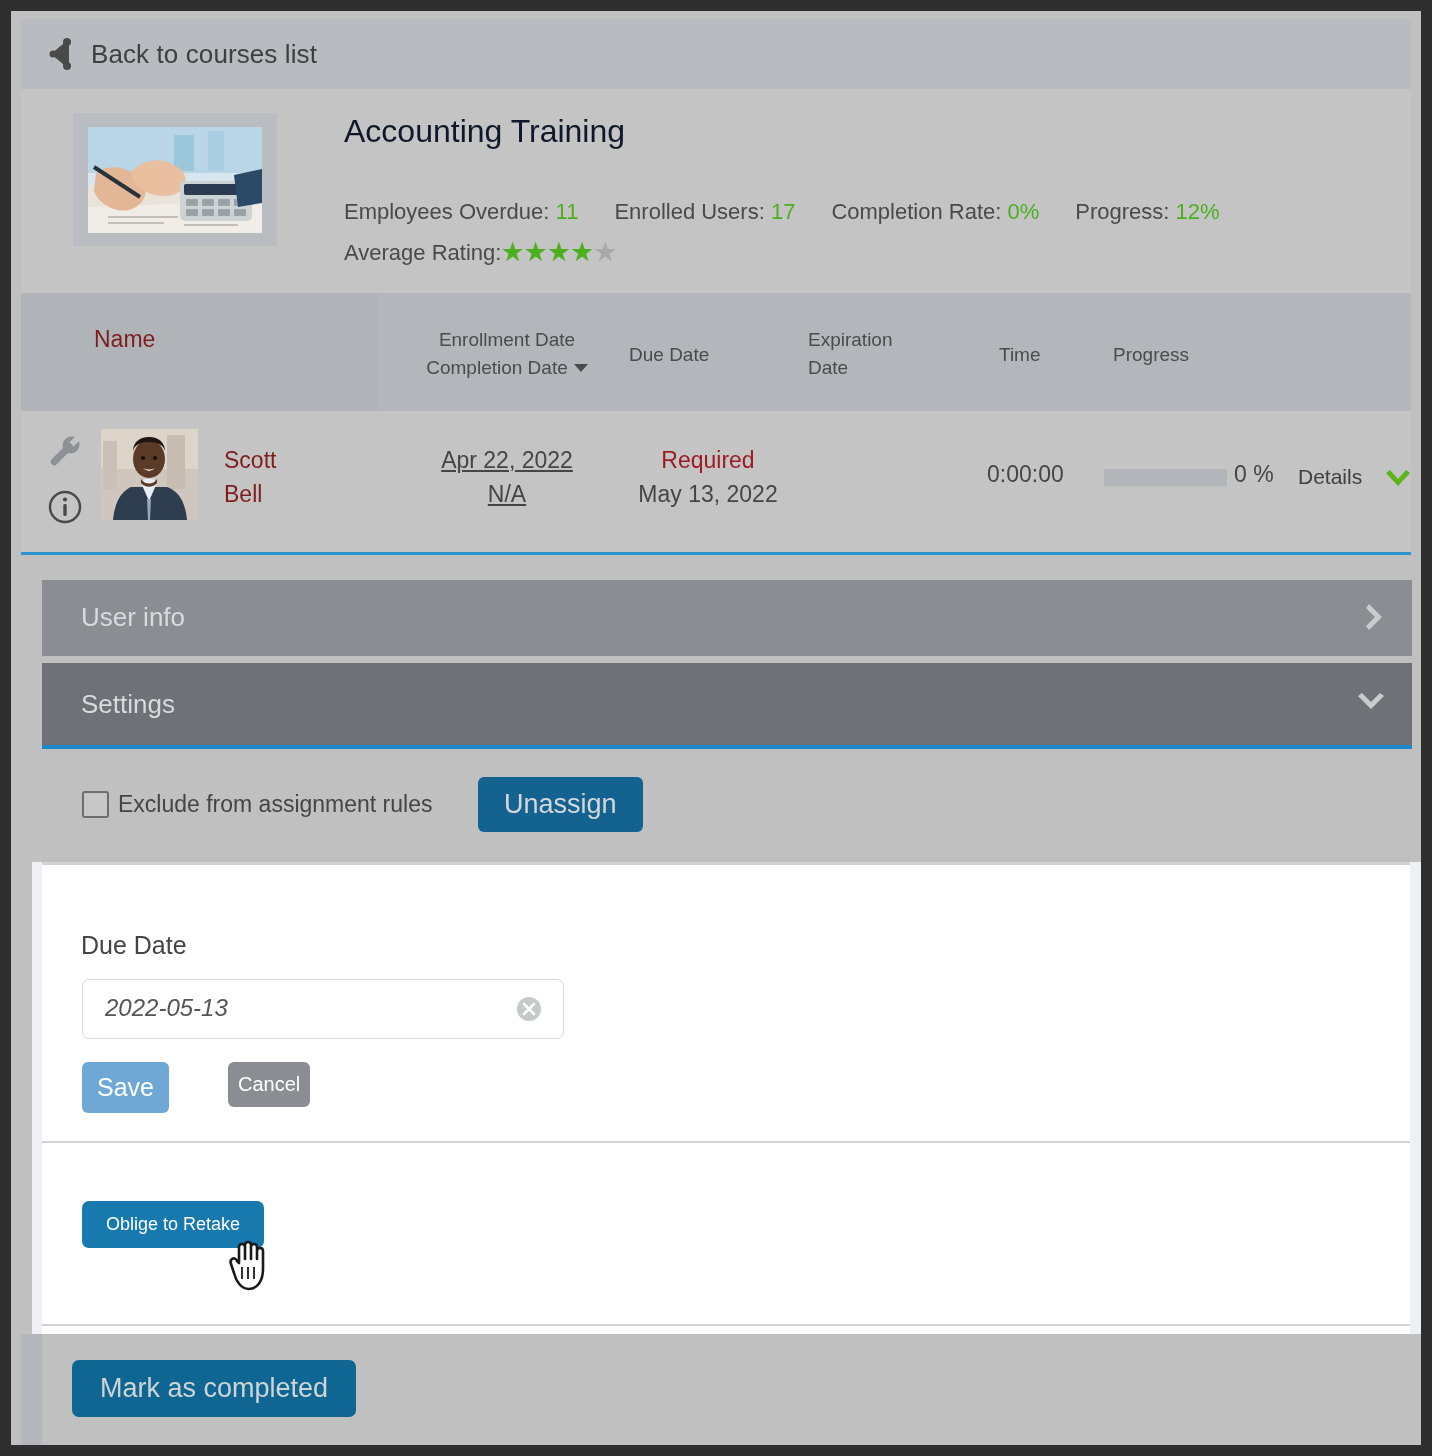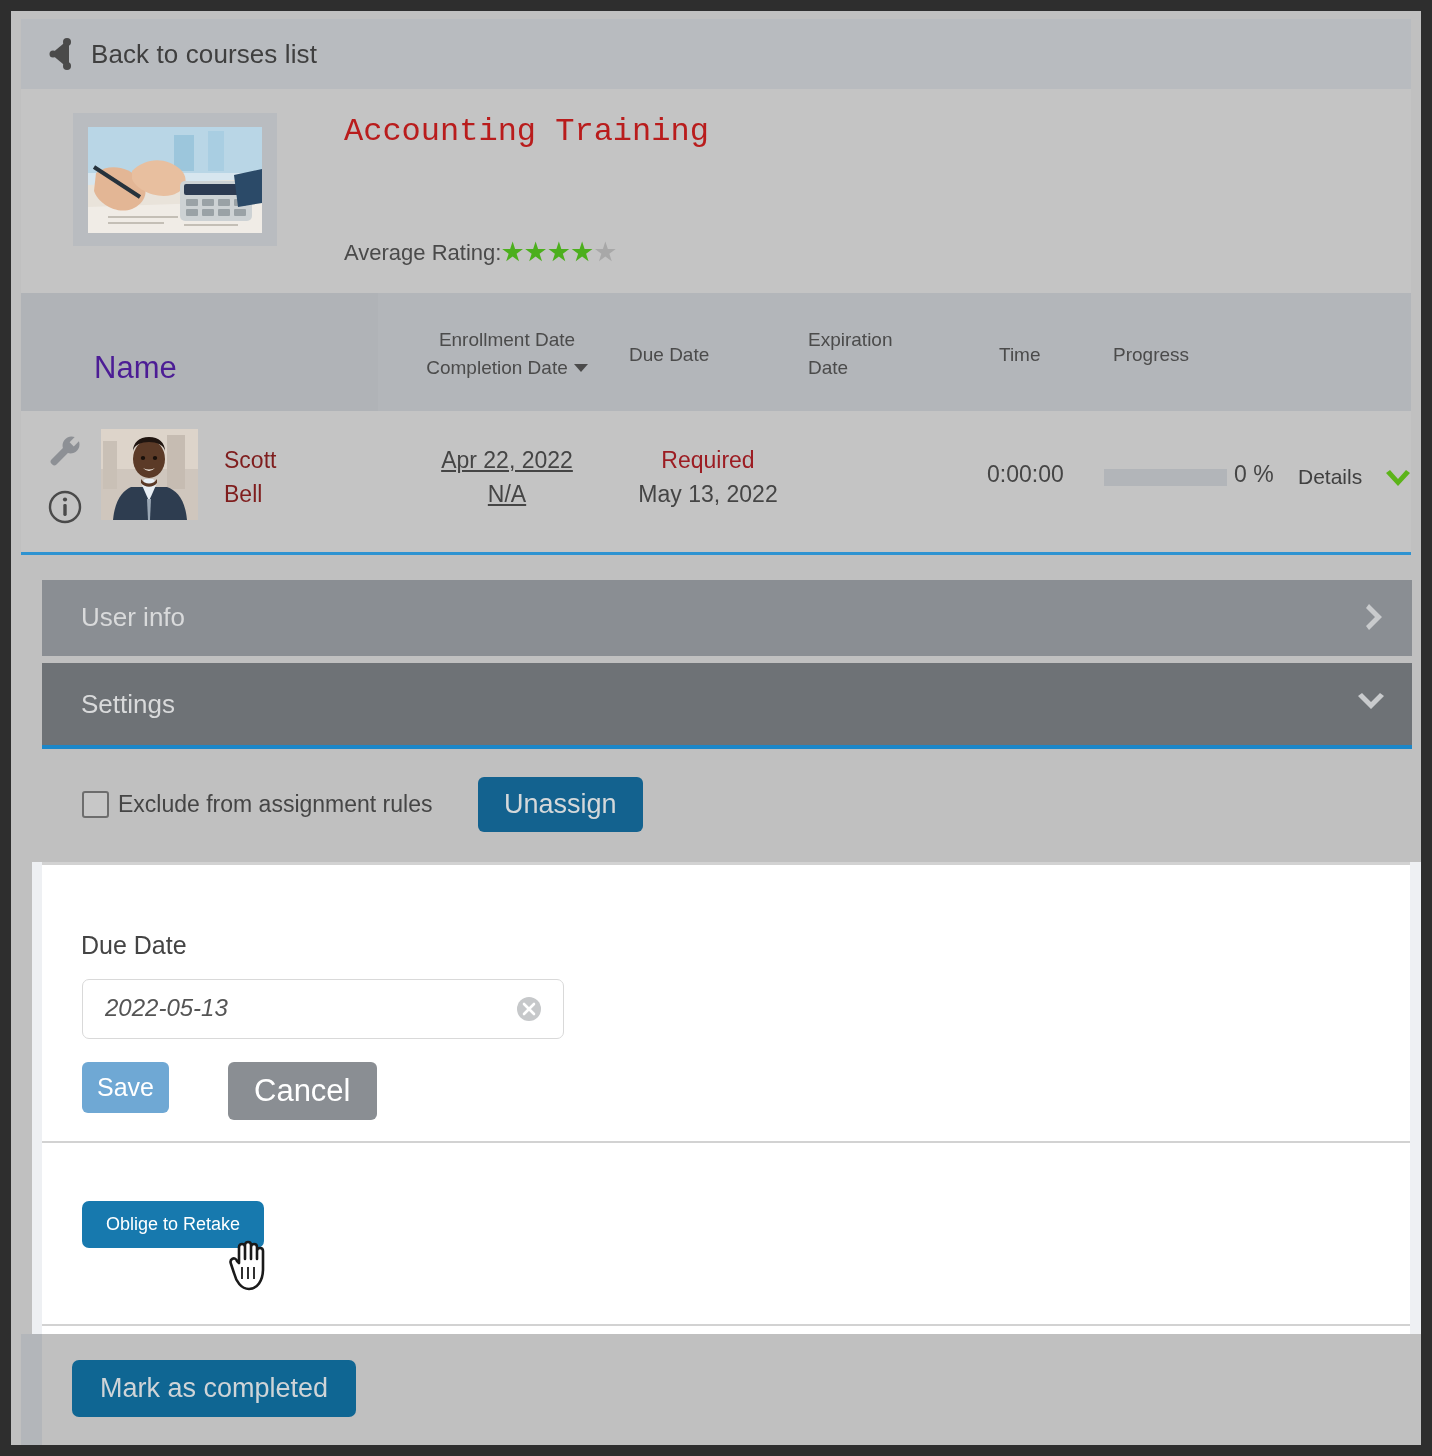--- a/index.html
+++ b/index.html
@@ -45,21 +45,21 @@
     position:absolute; left:52px; top:24px; width:204px; height:133px;
     background:#b9bcc0;
     display:flex;align-items:center;justify-content:center;
   }
   #course-thumb .photo{
     width:174px;height:106px;overflow:hidden;position:relative;
     background:#cfe0ea;
   }
   #course-title{
     position:absolute; left:323px; top:24px;
-    font-size:32px; color:#b91c1c; font-weight:400;font-family:Liberation Mono, monospace;
+    font-size:32px; color:#0f172a; font-weight:400;
   }
   #stats{
     position:absolute; left:323px; top:110px;
     font-size:22px; color:#4a4a4a;
     white-space:nowrap;
   }
   #stats .stat{margin-right:36px;}
   #stats .val{color:#4caf1d;}
   #rating-row{
     position:absolute; left:323px; top:150px;
@@ -72,21 +72,21 @@
 
   
   #table-head{
     position:absolute; left:10px; top:282px; width:1390px; height:118px;
     background:#b3b6ba;
   }
   #th-name{
     position:absolute;left:0;top:0;width:357px;height:118px;
     background:#b0b3b7;
   }
-  #th-name span{position:absolute;left:73px;top:57px;font-size:31px;color:#4c1d95;}
+  #th-name span{position:absolute;left:73px;top:33px;font-size:23px;color:#7f1d1d;}
   .th{position:absolute;font-size:19px;color:#4b4b4b;line-height:28px;}
   #th-enroll{left:386px;top:33px;width:200px;text-align:center;}
   #th-due{left:608px;top:48px;}
   #th-exp{left:787px;top:33px;width:120px;}
   #th-time{left:978px;top:48px;}
   #th-prog{left:1092px;top:48px;}
   .caret-down{
     display:inline-block;width:0;height:0;margin-left:6px;
     border-left:7px solid transparent;border-right:7px solid transparent;
     border-top:8px solid #4b4b4b;vertical-align:2px;
@@ -204,22 +204,22 @@
   }
   #save-btn{
     position:absolute;left:40px;top:197px;
     background:#6fa8d4;color:#fff;border:none;border-radius:6px;
     font-size:25px;font-family:"Liberation Sans",sans-serif;
     padding:11px 15px;cursor:pointer;
   }
   #cancel-btn{
     position:absolute;left:186px;top:197px;
     background:#8a8e93;color:#fff;border:none;border-radius:6px;
-    font-size:31px;font-family:"Liberation Sans",sans-serif;
-    padding:11px 26px;cursor:pointer;text-align:center;
+    font-size:20px;font-family:"Liberation Sans",sans-serif;
+    padding:11px 10px;cursor:pointer;text-align:center;
   }
   #oblige-btn{
     position:absolute;left:40px;top:336px;
     background:#1779ae;color:#fff;border:none;border-radius:7px;
     font-size:18px;font-family:"Liberation Sans",sans-serif;
     padding:13px 24px;cursor:pointer;
   }
 
   
   #bottom-strip{
@@ -288,20 +288,23 @@
             <path d="M20 90 H90"></path>
                 <path d="M20 96 H76"></path>
                 <path d="M96 98 H150"></path>
           </g>
         </svg>
       </div>
     </div>
 
     <div id="course-title">Accounting Training</div>
 
+    <div id="stats">
+      <span class="stat"><span>Employees Overdue:</span> <span class="val">11</span></span><span class="stat"><span>Enrolled Users:</span> <span class="val">17</span></span><span class="stat"><span>Completion Rate:</span> <span class="val">0%</span></span><span class="stat"><span>Progress:</span> <span class="val">12%</span></span>
+    </div>
 
     <div id="rating-row">
       <span>Average Rating:</span>
       <span id="stars">
         <span class="star on">★</span><span class="star on">★</span><span class="star on">★</span><span class="star on">★</span><span class="star off">★</span>
       </span>
     </div>
   </div>
 
   <div id="table-head">

